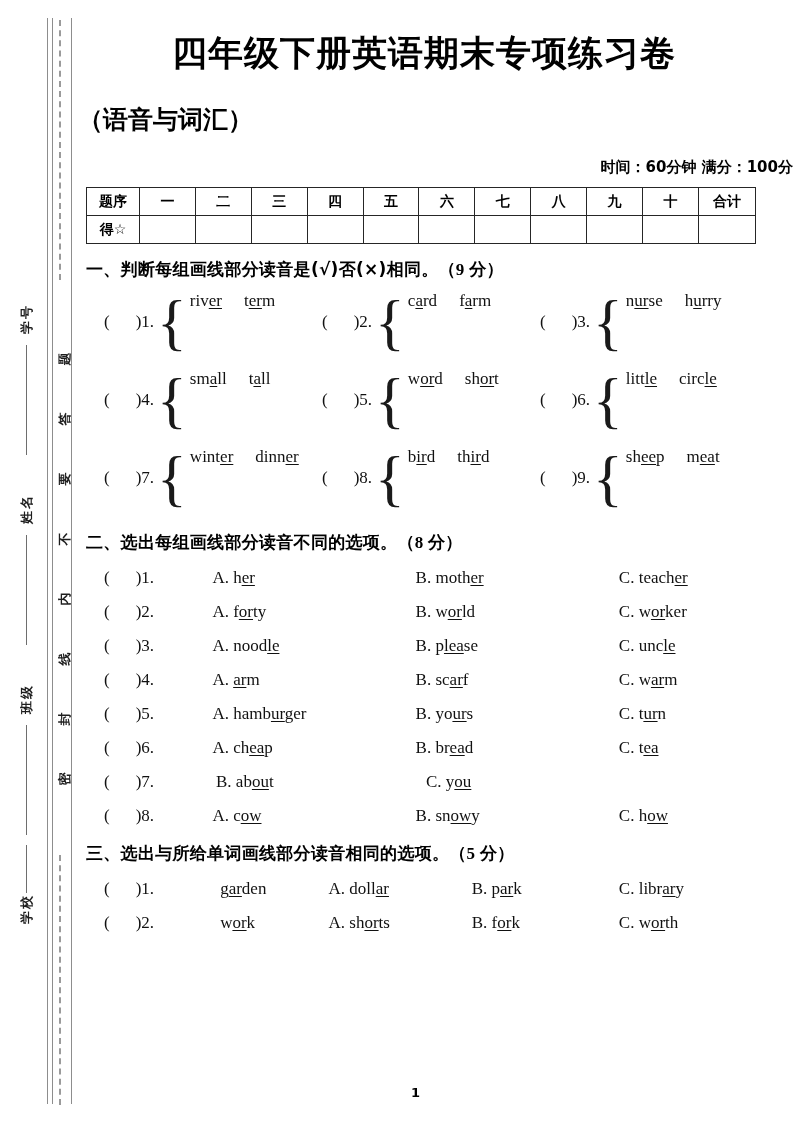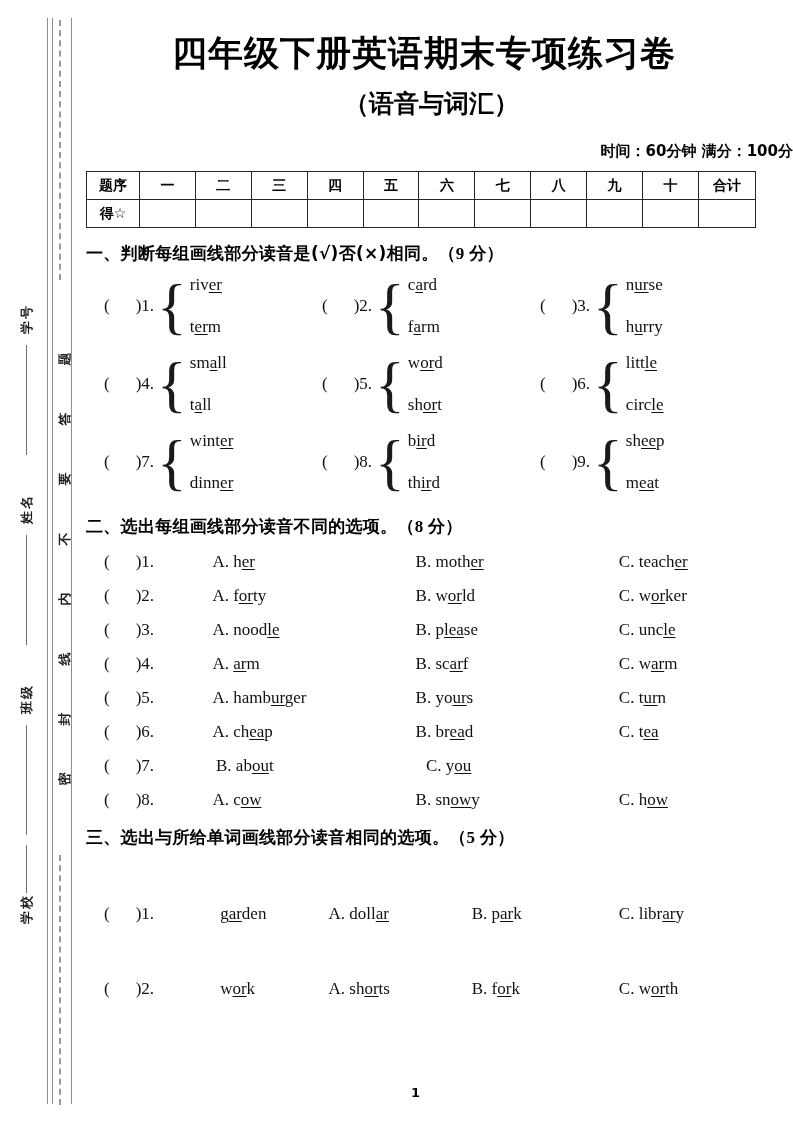--- a/index.html
+++ b/index.html
@@ -88,26 +88,26 @@
     text-align: center;
     font-family: "DejaVu Sans", "Liberation Sans", sans-serif;
     font-size: 35px;
     font-weight: 700;
     letter-spacing: 1px;
     color: #000;
     padding-right: 23px;
     line-height: 1.12;
   }
   #paper-subtitle {
-    text-align: center;
+    text-align: left;
     font-family: "DejaVu Sans", "Liberation Sans", sans-serif;
     font-size: 25px;
     font-weight: 700;
     color: #000;
-    margin-top: 14px;
+    margin-top: 30px;
     padding-right: 8px;
   }
   #exam-meta {
     text-align: right;
     font-family: "DejaVu Sans", "Liberation Sans", sans-serif;
     font-size: 15px;
     font-weight: 600;
     color: #000;
     margin-top: 22px;
   }
@@ -176,21 +176,21 @@
   .brace {
     font-size: 62px;
     font-family: "Liberation Serif", "DejaVu Serif", serif;
     font-weight: 300;
     line-height: 0.78;
     margin: 0 3px 0 1px;
     color: #1a1a1a;
   }
   .brace-words {
     display: flex;
-    flex-direction: column;
+    flex-direction: row;
     justify-content: space-between;
     height: 62px;
     padding: 1px 0;
     gap: 22px;
   }
 
   
   .opt-row {
     display: flex;
     align-items: baseline;
@@ -198,21 +198,21 @@
     padding-left: 26px;
   }
   .opt-lead { width: 112px; white-space: nowrap; }
   .opt-lead .blank { display: inline-block; width: 26px; }
   .opt-a { width: 210px; }
   .opt-b { width: 210px; }
   .opt-c { width: 180px; }
 
   .s3-row .opt-lead { width: 120px; }
   .s3-row .s3-word { width: 112px; }
-  .s3-row .opt-a { width: 148px; margin-top: 41px; }
+  .s3-row .opt-a { width: 148px; }
   .s3-row .opt-b { width: 152px; }
   .s3-row .opt-c { width: 180px; }
 
   #page-number {
     position: absolute;
     left: 0; right: 0;
     bottom: 22px;
     text-align: center;
     font-family: "DejaVu Sans", "Liberation Sans", sans-serif;
     font-size: 13px;

